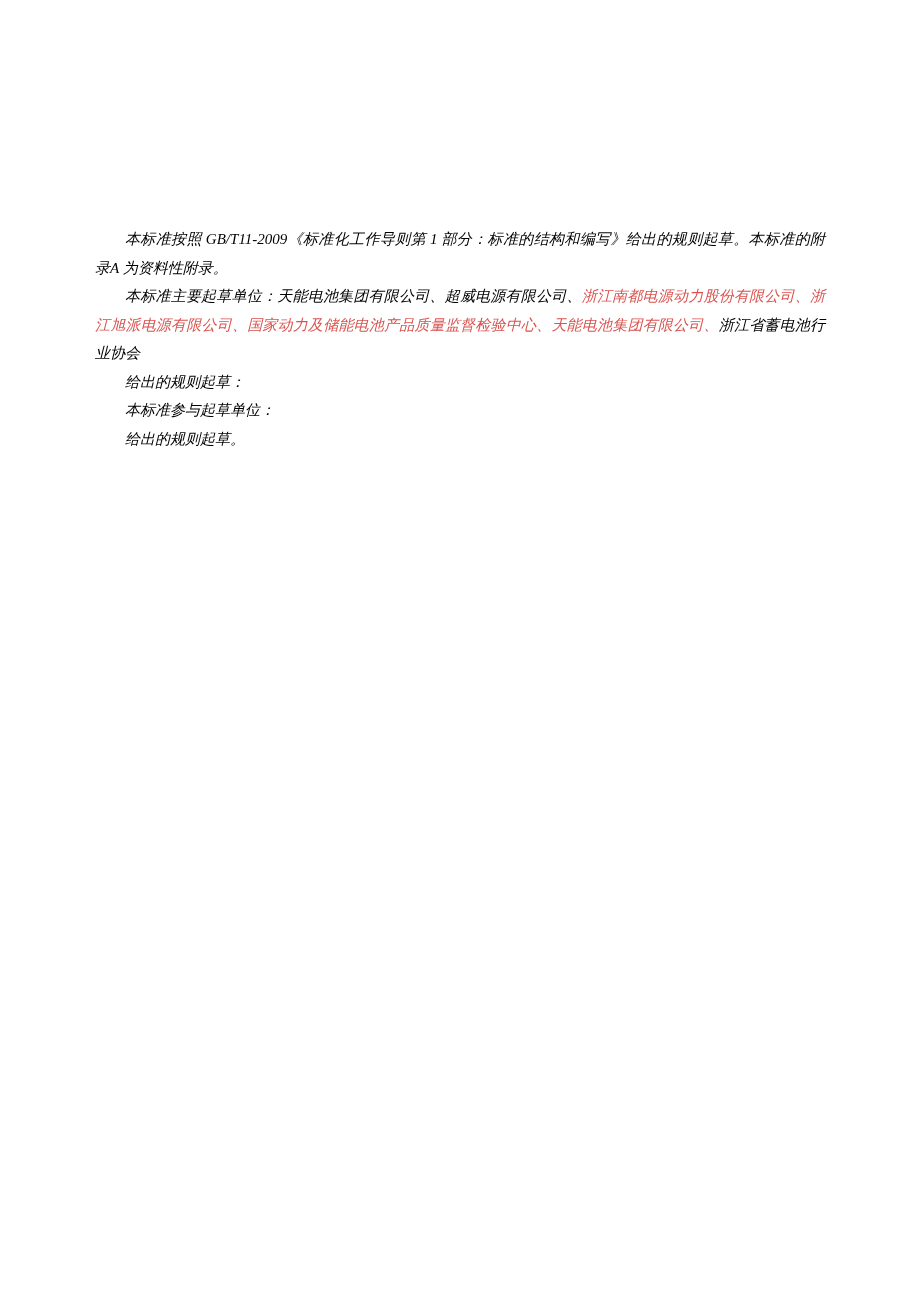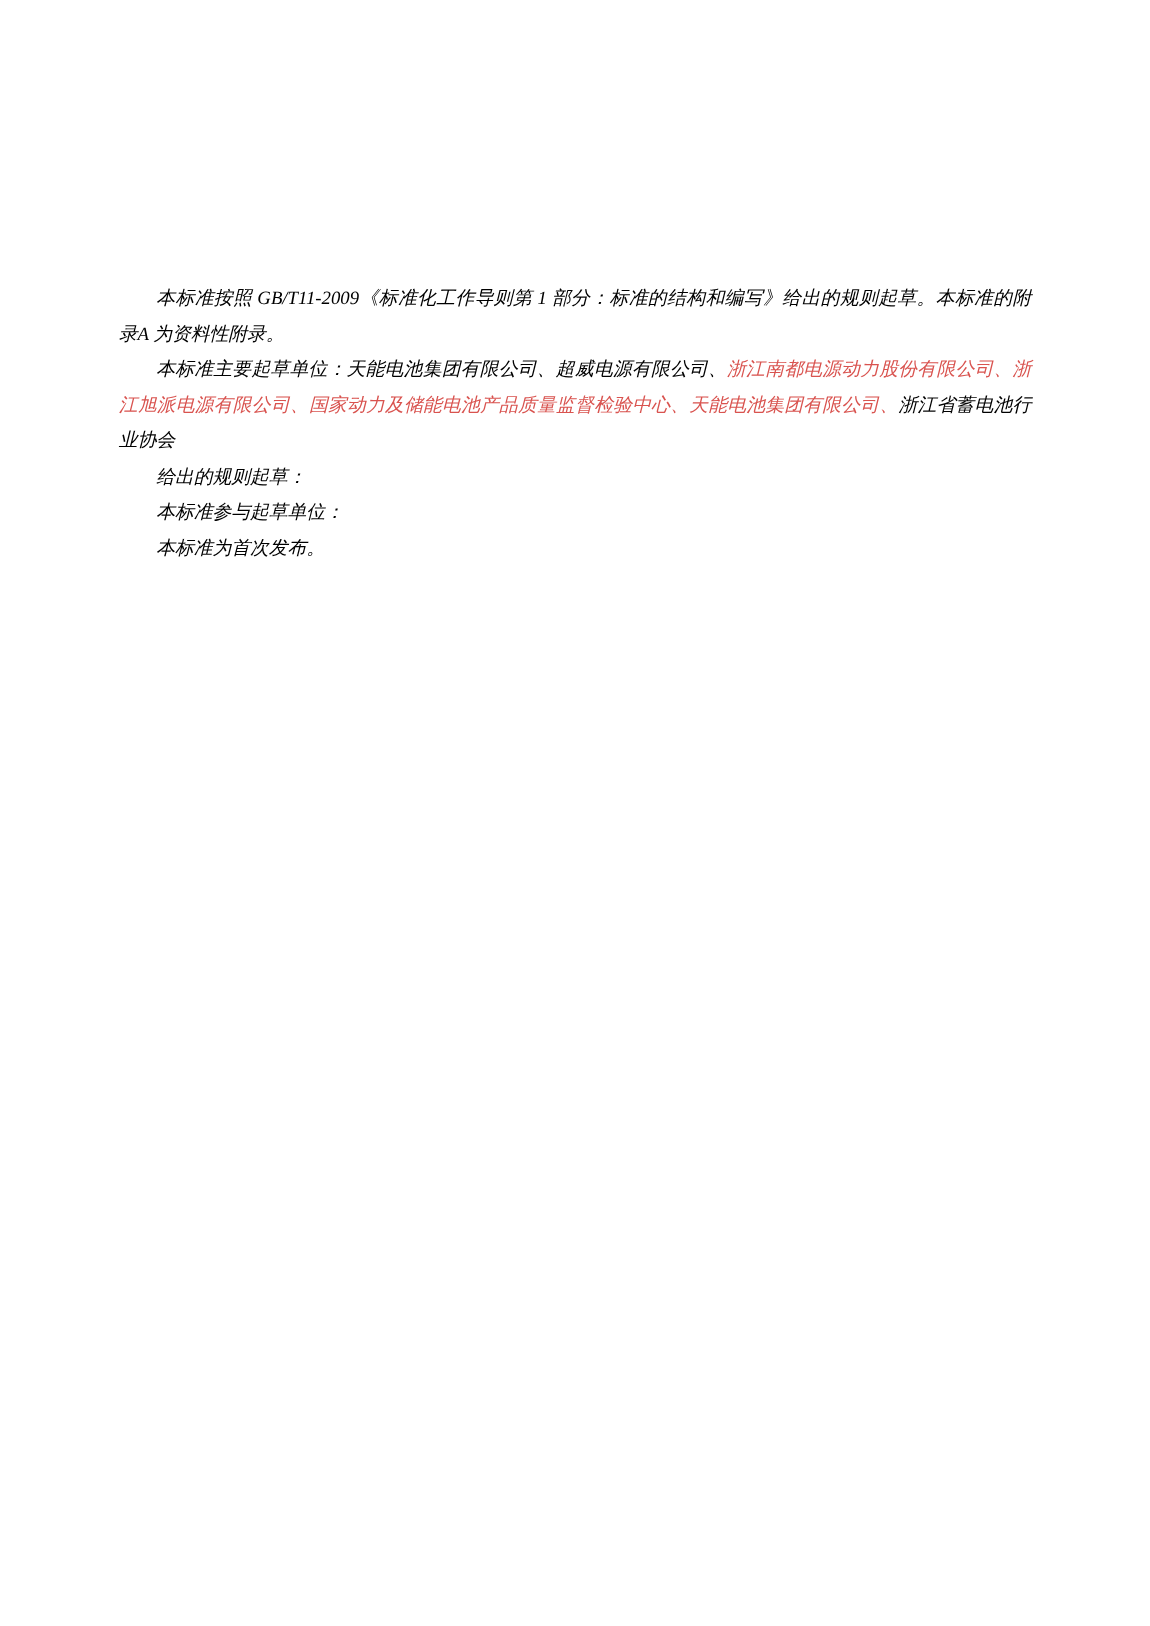--- a/index.html
+++ b/index.html
@@ -30,14 +30,14 @@
 </head>
 <body>
 
 <div>
   <p class="paragraph">本标准按照 GB/T11-2009《标准化工作导则第 1 部分：标准的结构和编写》给出的规则起草。本标准的附录A 为资料性附录。</p>
   <p class="paragraph">
     <span>本标准主要起草单位：天能电池集团有限公司、超威电源有限公司、</span><span class="red">浙江南都电源动力股份有限公司、浙江旭派电源有限公司、国家动力及储能电池产品质量监督检验中心、天能电池集团有限公司、</span><span>浙江省蓄电池行业协会</span>
   </p>
   <p class="paragraph">给出的规则起草：</p>
   <p class="paragraph">本标准参与起草单位：</p>
-  <p class="paragraph">本标准为首次发布。</p>
+  <p class="paragraph">给出的规则起草。</p>
 </div>
 
 </body></html>

